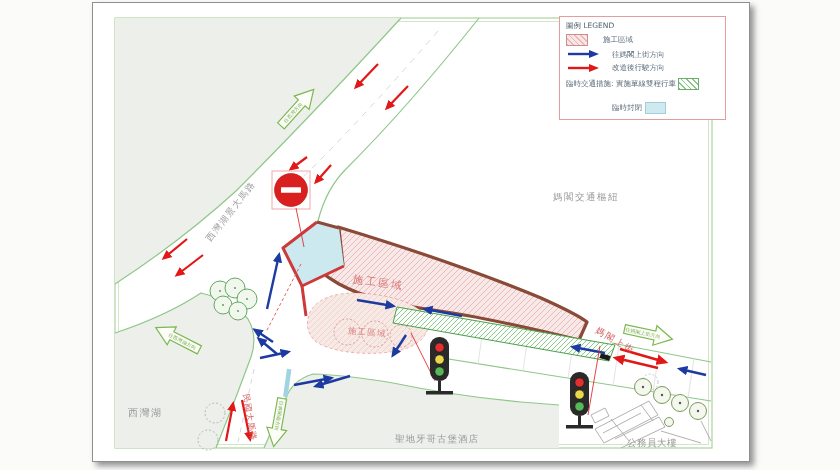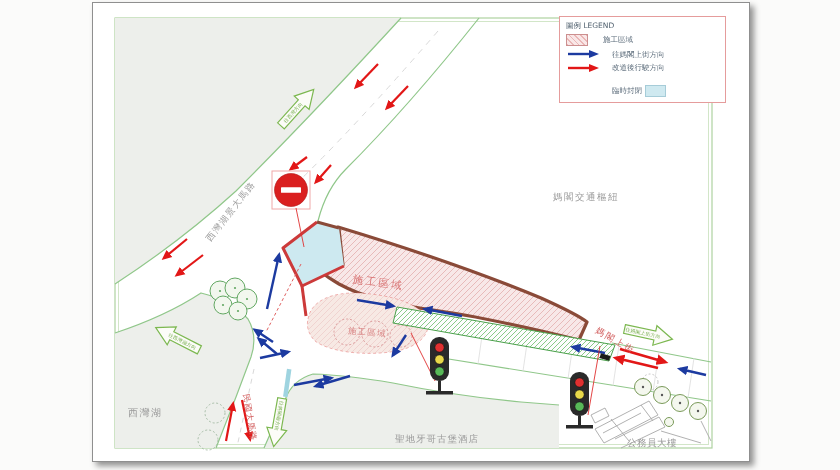--- a/index.html
+++ b/index.html
@@ -255,19 +255,23 @@
       </svg>
       <span>往媽閣上街方向</span>
     </div>
     <div class="lrow">
       <svg class="sw-arrow asw" width="34" height="10">
         <line x1="2" y1="5" x2="24" y2="5" stroke="#e21717" stroke-width="2.4"></line>
         <path d="M23,1 L33,5 L23,9 Z" fill="#e21717"></path>
       </svg>
       <span>改道後行駛方向</span>
     </div>
+    <div class="lnote">
+      <span>臨時交通措施:</span>&nbsp;<span>實施單線雙程行車</span>
+      <span class="sw-green"></span>
+    </div>
     <div class="lnote2">
       <span>臨時封閉</span>
       <span class="sw-cyan"></span>
     </div>
   </div>
 
 </div>
 
 </body></html>

